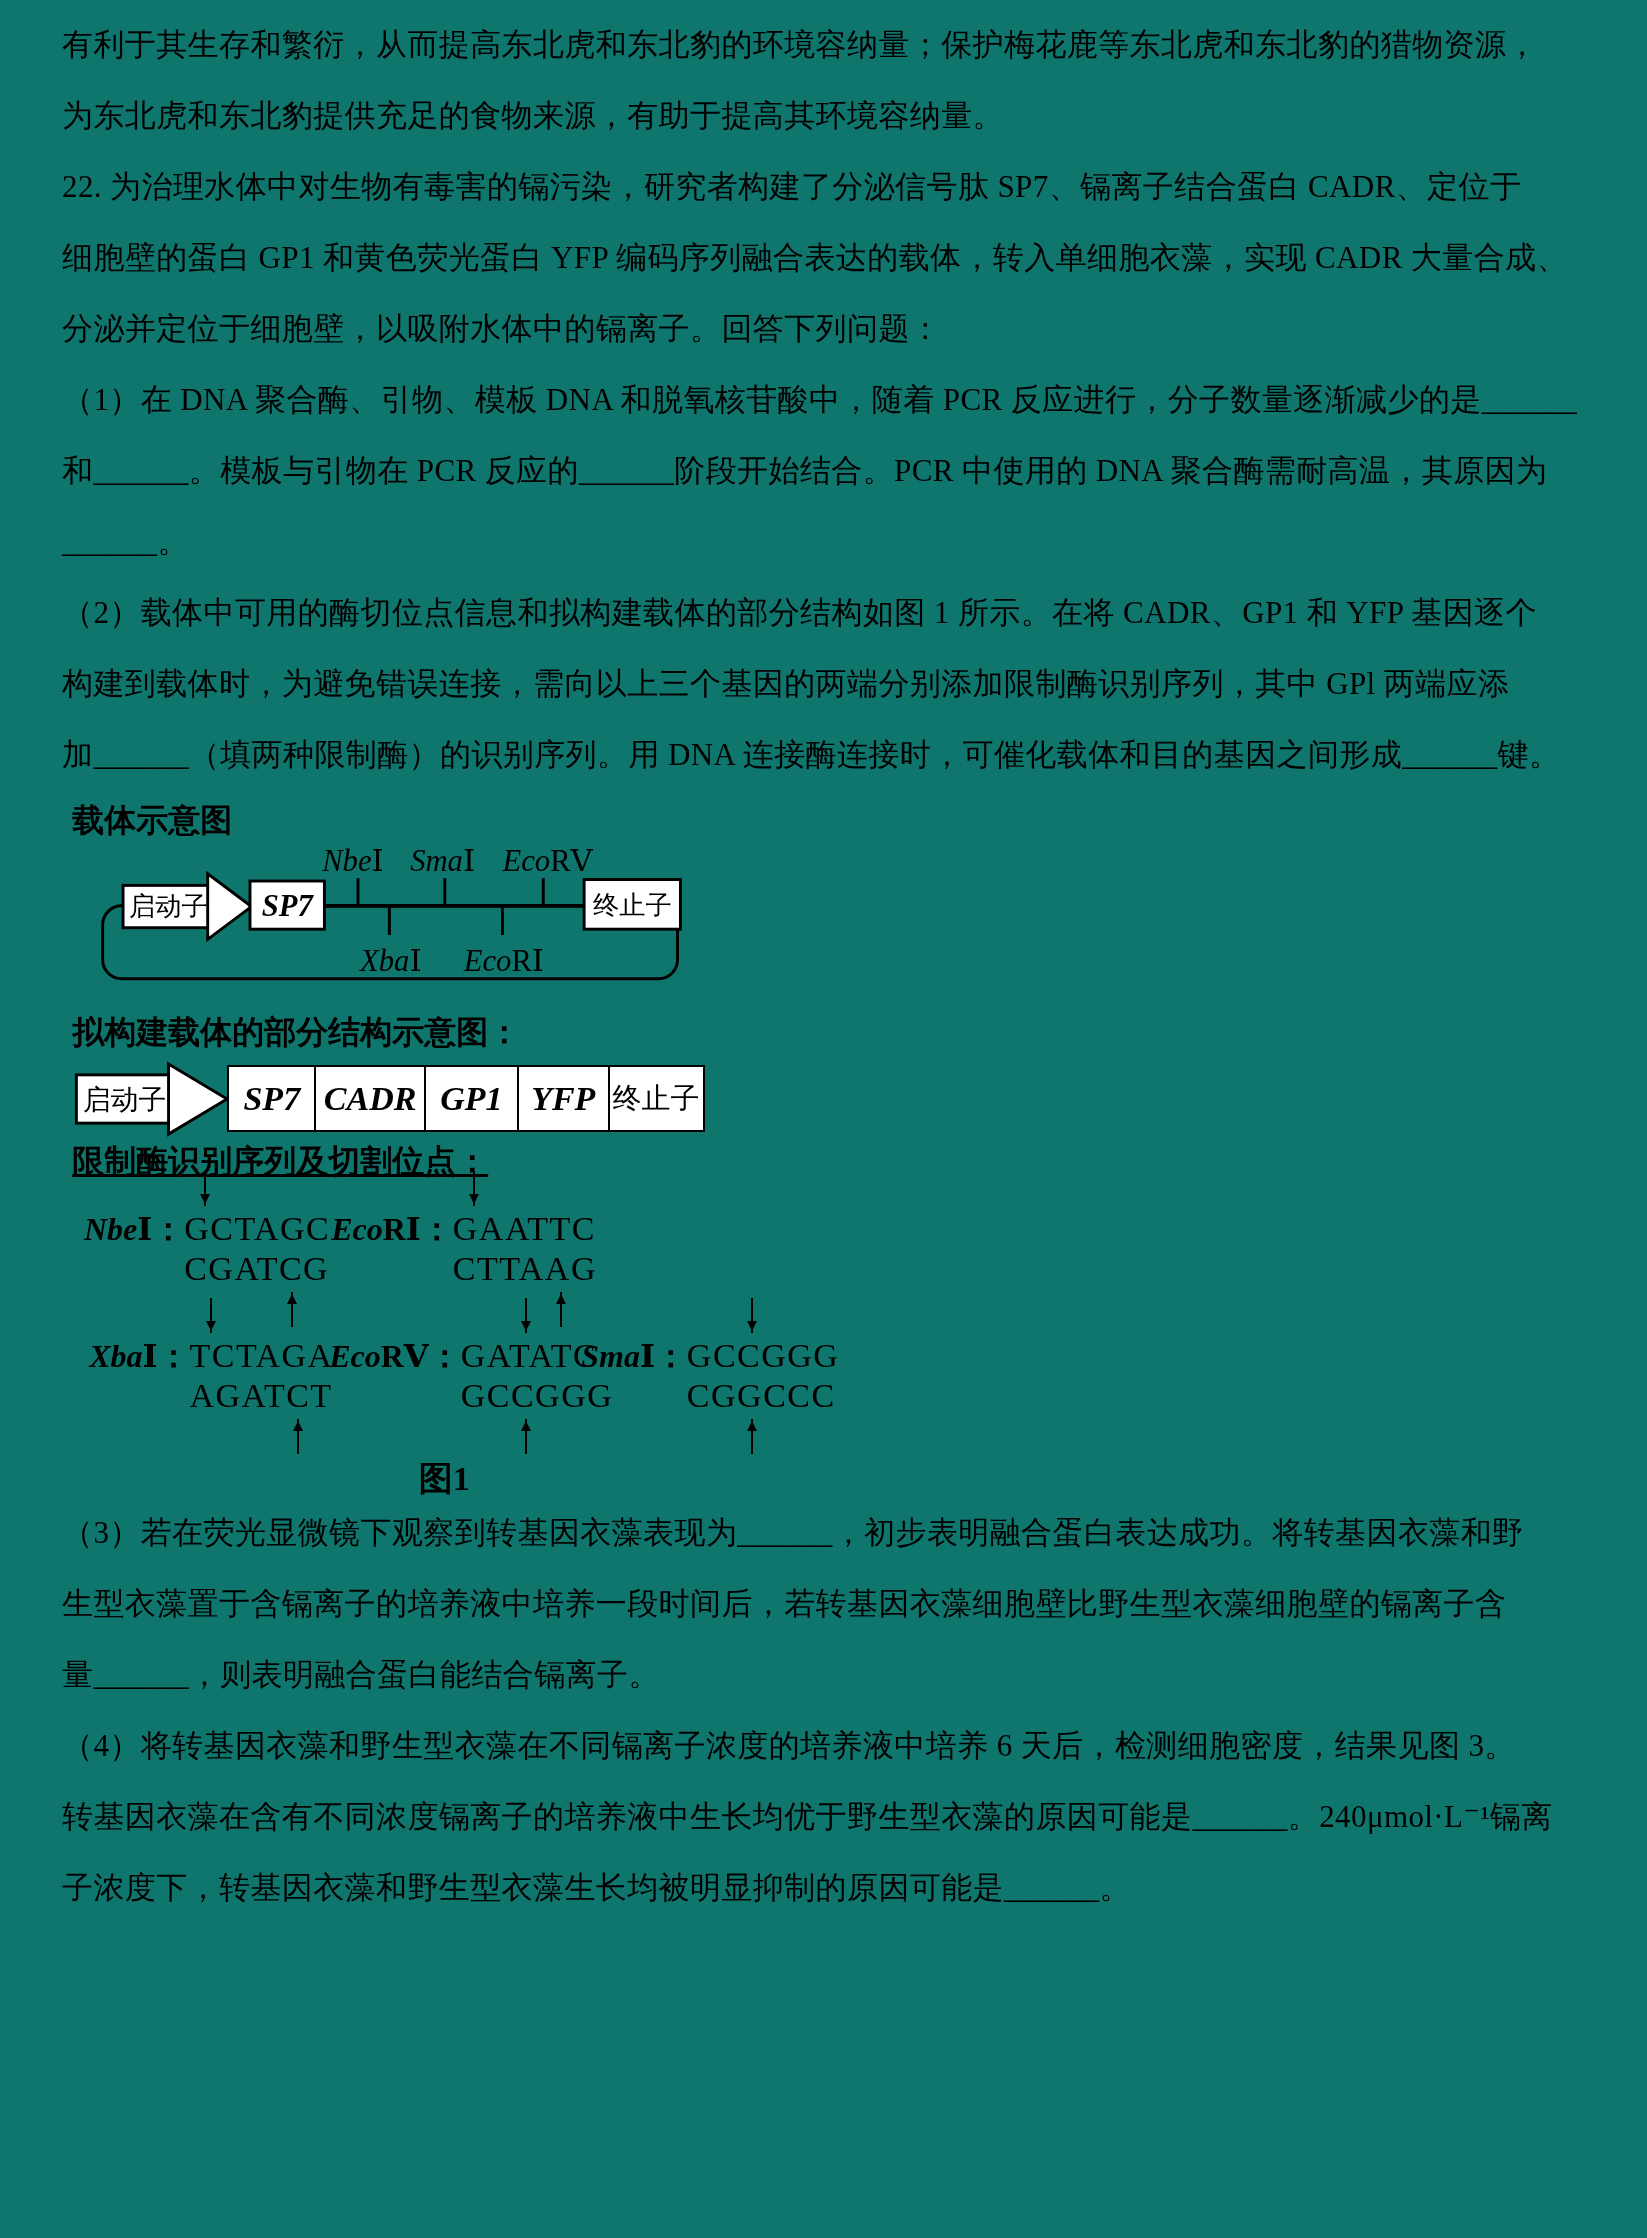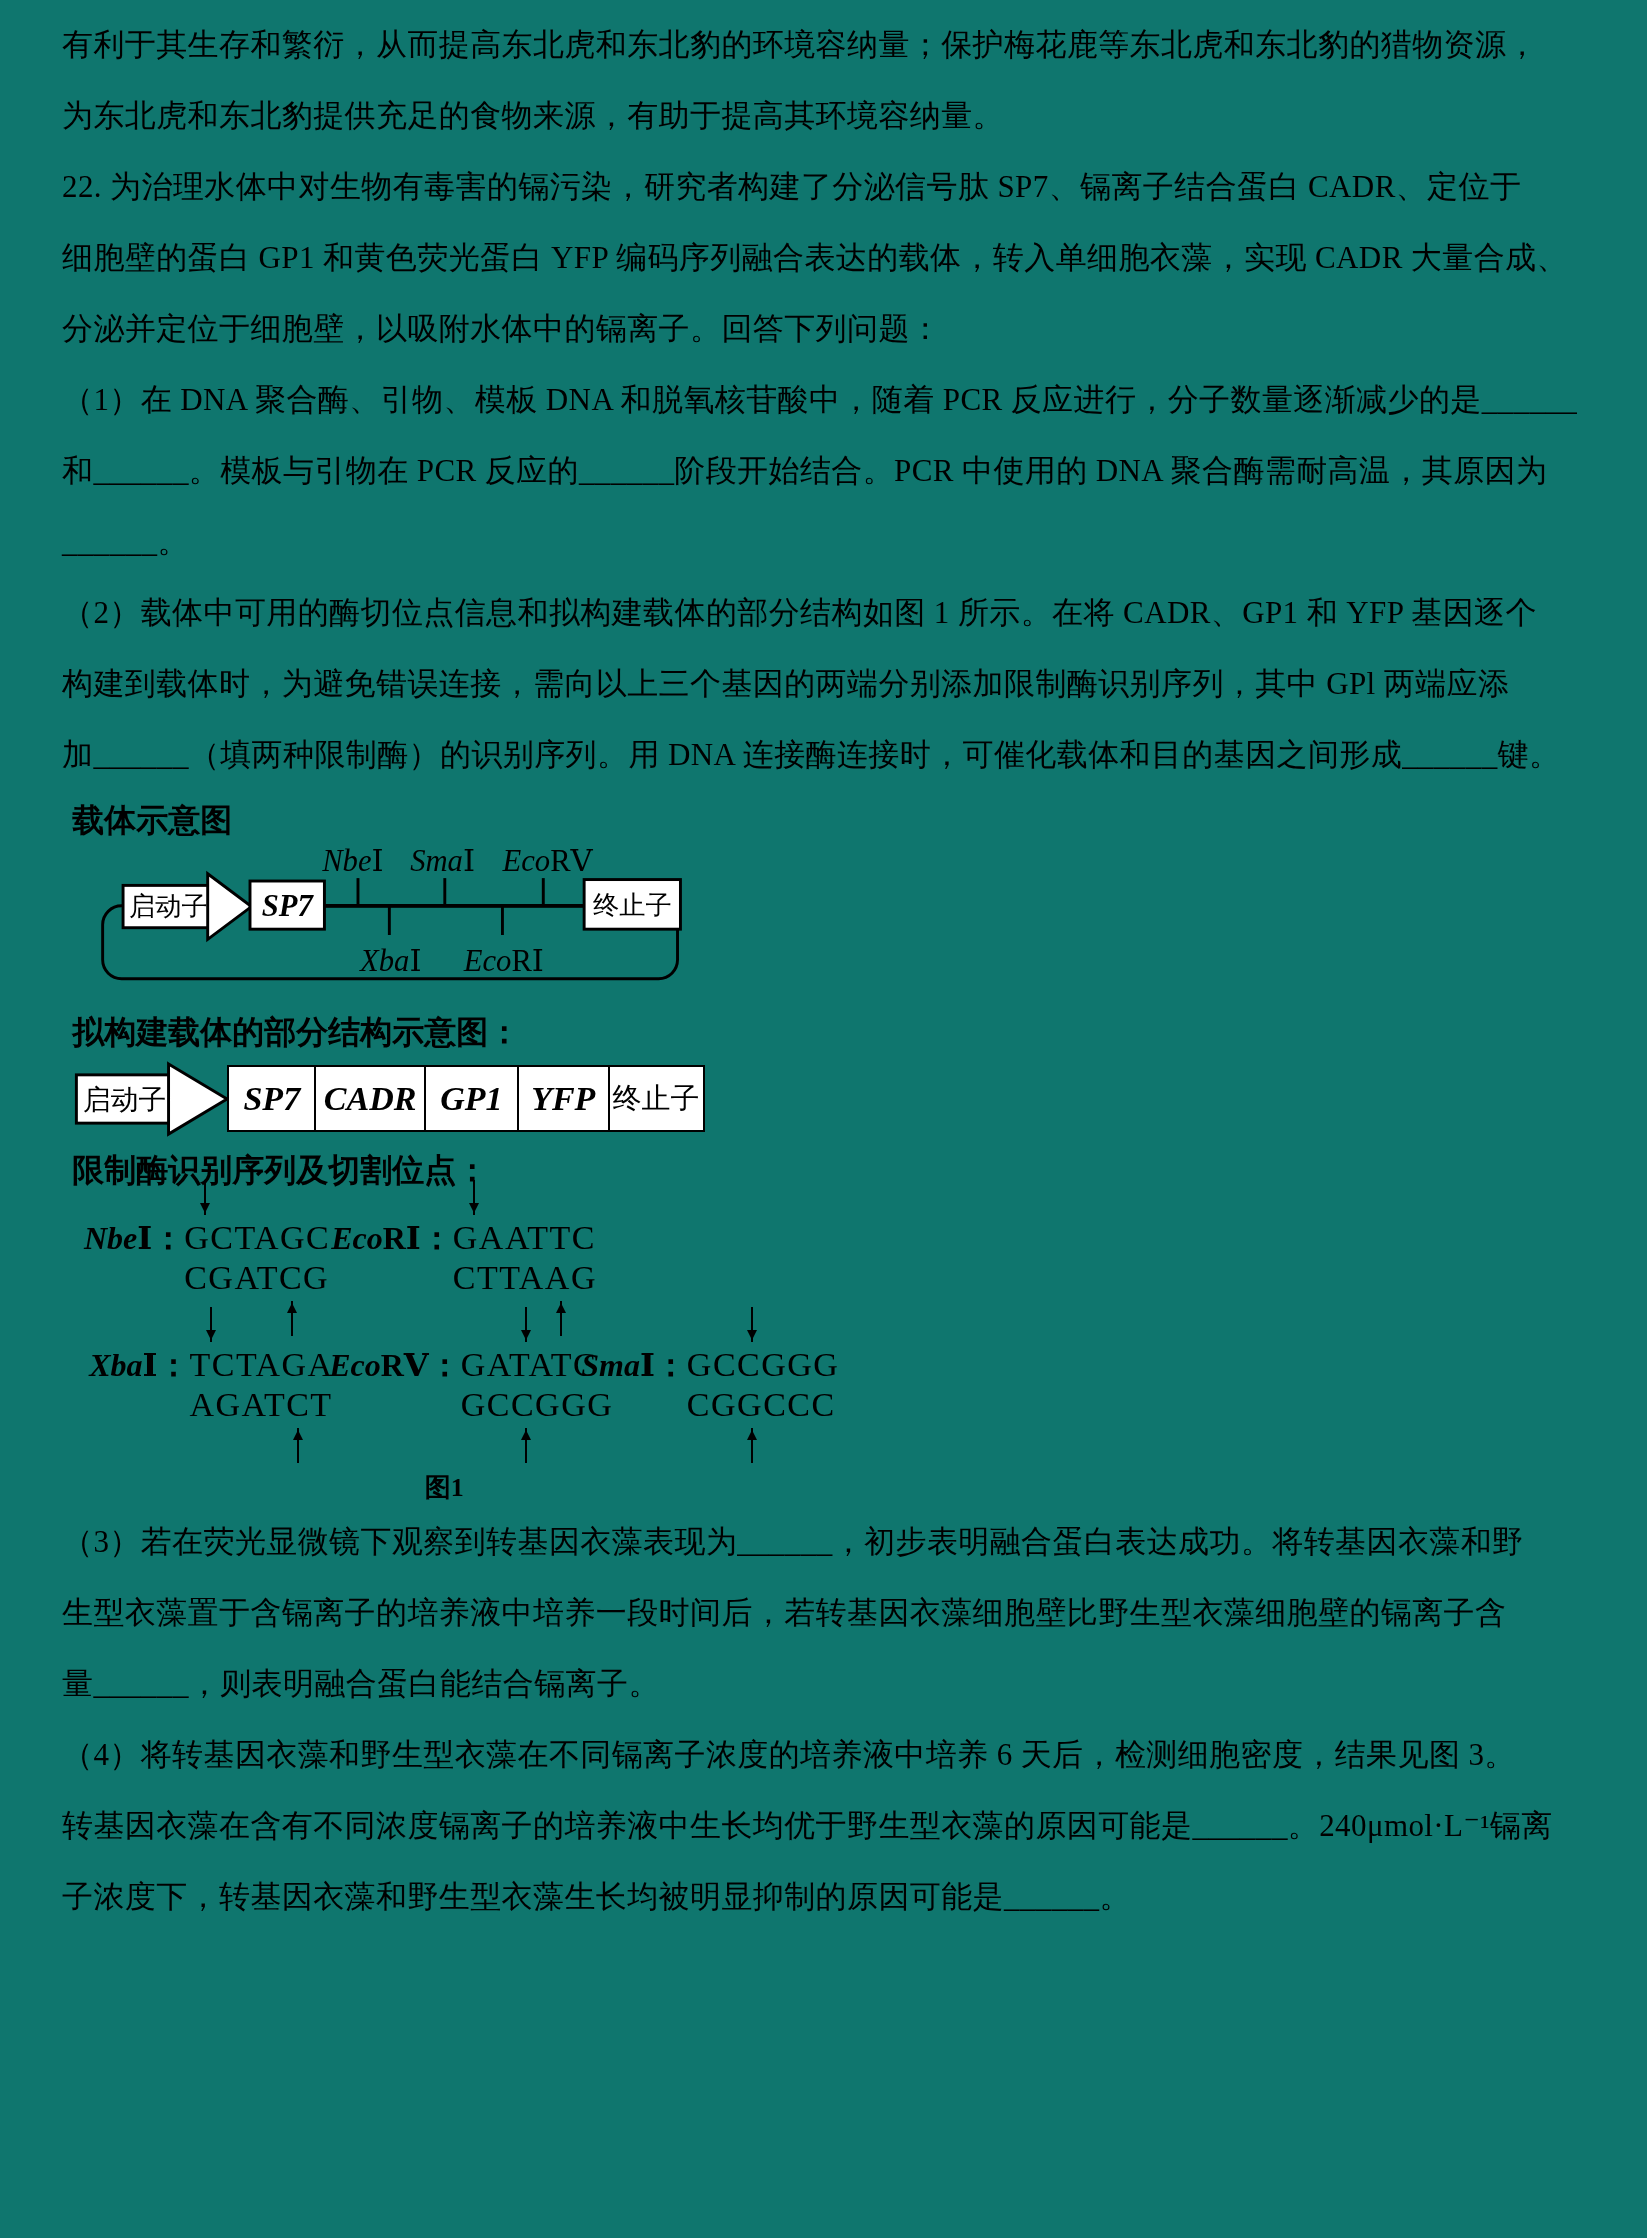--- a/index.html
+++ b/index.html
@@ -13,21 +13,21 @@
   .content{padding:8.8px 61px 0 62px;}
   .tline{
     font-size:31px;line-height:71px;height:71px;
     white-space:nowrap;letter-spacing:0.4px;
   }
   
   .figure{width:744px;margin-left:10.2px;}
   .fig-label{font-weight:bold;font-size:32px;line-height:34px;height:34px;white-space:nowrap;}
   .fig-label.l1{margin-top:13px;}
   .fig-label.l2{margin-top:20.4px;}
-  .fig-label.l3{margin-top:10px;}
+  .fig-label.l3{margin-top:1px;text-decoration:underline;}
   .vector-svg{display:block;margin-top:2.9px;}
   svg text{font-family:"Liberation Serif","DejaVu Serif",serif;}
   
   .construct-row{display:flex;align-items:center;margin-top:5.8px;height:88px;}
   .construct-row svg{flex:none;}
   .gbox{
     flex:none;height:63px;margin-left:-2.2px;background:#fff;
     border:2.9px solid #000;display:flex;align-items:center;justify-content:center;
     font-style:italic;font-weight:bold;font-size:34px;
   }
@@ -44,21 +44,21 @@
   .arr.down{height:35px;top:-38px;}
   .arr.down::after{
     content:"";position:absolute;left:-5.8px;bottom:-2.9px;
     border:5.1px solid transparent;border-top:10.2px solid #000;
   }
   .arr.up{height:35px;top:83px;}
   .arr.up::after{
     content:"";position:absolute;left:-5.8px;top:-2.9px;
     border:5.1px solid transparent;border-bottom:10.2px solid #000;
   }
-  .fig-caption{text-align:center;font-size:26px;font-weight:bold;line-height:36px;height:36px;}
+  .fig-caption{text-align:center;font-size:34px;font-weight:bold;line-height:36px;height:36px;}
   
   .footer{
     position:absolute;left:0;right:0;bottom:17.5px;
     text-align:center;font-size:25px;letter-spacing:2.2px;
   }
 </style>
 </head>
 <body>
 
 <div class="page">

